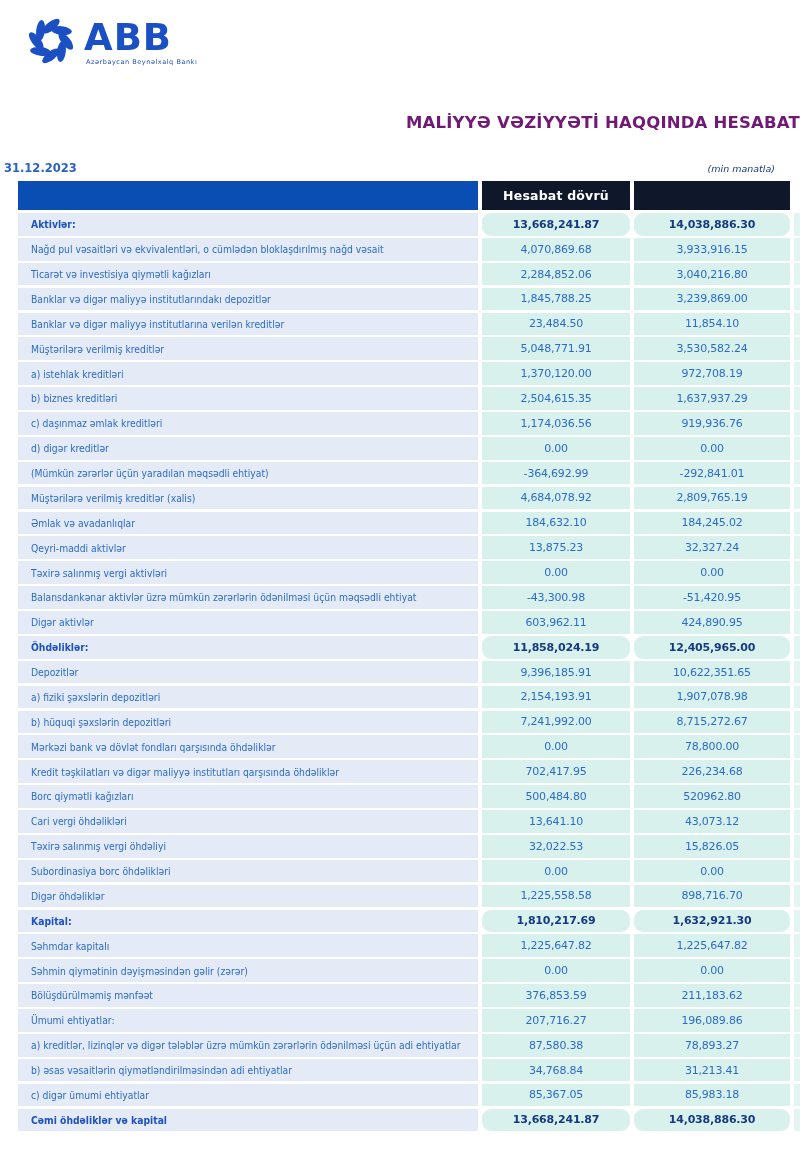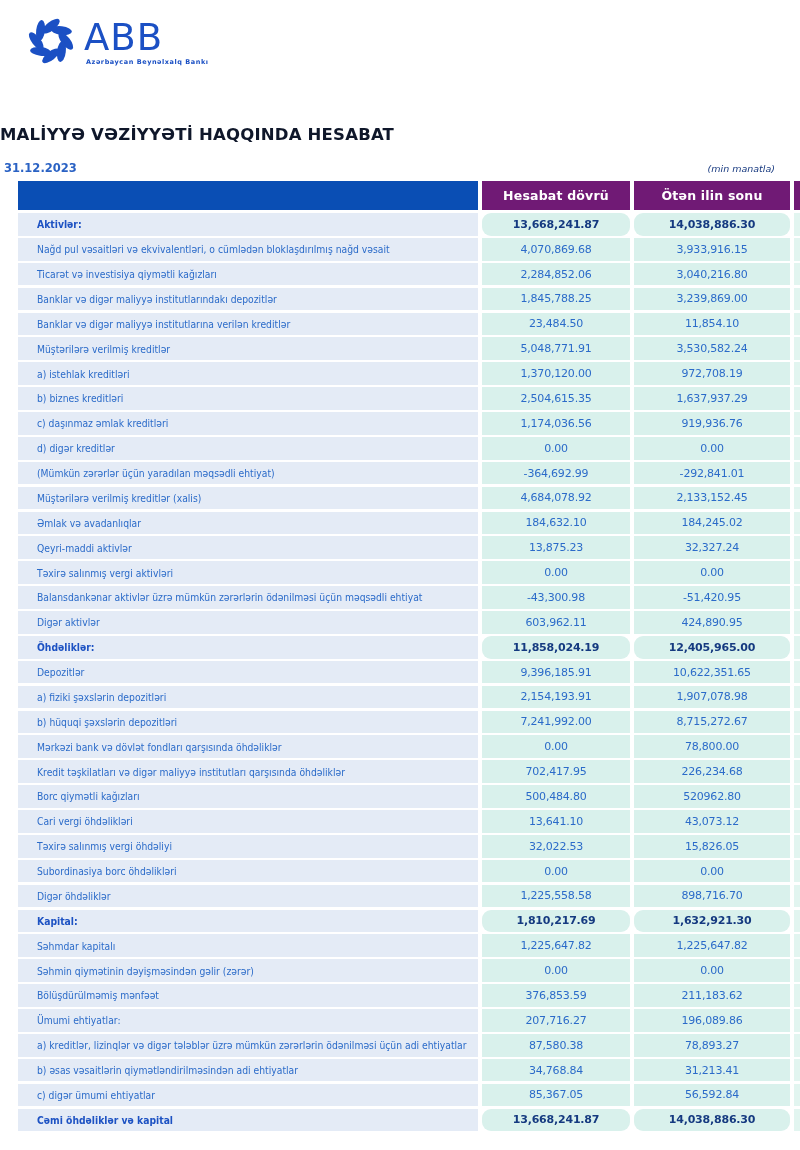--- a/index.html
+++ b/index.html
@@ -4,48 +4,48 @@
 <style>
   * { margin:0; padding:0; box-sizing:border-box; }
   html,body { width:800px; height:1150px; background:#ffffff; overflow:hidden;
     font-family:"DejaVu Sans","Liberation Sans",sans-serif; }
   body { position:relative; }
 
   
   .logo { position:absolute; left:24px; top:13px; display:flex; align-items:flex-start; }
   .logo-swirl { width:54px; height:56px; }
   .logo-textwrap { margin-left:6px; margin-top:6px; }
-  .logo-abb { font-size:37px; font-weight:normal; color:#1b50c4; letter-spacing:1px; line-height:1; }
-  .logo-sub { font-size:6.5px; font-weight:bold; color:#1b50c4; letter-spacing:0.55px; margin-top:2px; margin-left:2px; }
+  .logo-abb { font-size:37px; font-weight:bold; color:#1b50c4; letter-spacing:1px; line-height:1; }
+  .logo-sub { font-size:6.5px; font-weight:normal; color:#1b50c4; letter-spacing:0.55px; margin-top:2px; margin-left:2px; }
 
   
-  .title { position:absolute; top:113px; left:0; width:100%; text-align:left;
-    font-size:16.5px; font-weight:bold; color:#0f172a; letter-spacing:0.2px;margin-top:12px; }
+  .title { position:absolute; top:113px; left:0; width:100%; text-align:right;
+    font-size:16.5px; font-weight:bold; color:#701a75; letter-spacing:0.2px; }
   .meta-row { position:absolute; top:161px; left:4px; width:771px;
     display:flex; justify-content:space-between; align-items:center; }
   .date { font-size:11.5px; font-weight:bold; color:#2a62c4; }
   .unit-note { font-size:9.5px; font-style:italic; font-weight:normal; color:#16387f; }
 
   
   .table-wrap { position:absolute; top:181px; left:18px; width:790px; }
   .grid-head, .grid-body {
     display:grid;
     grid-template-columns:460px 148px 156px 14px;
     column-gap:4px;
   }
   .grid-head { margin-bottom:3px; }
   .hcell { height:29px; display:flex; align-items:center; justify-content:center;
     color:#ffffff; font-size:12.5px; font-weight:bold; letter-spacing:0.2px; }
   .hcell.blue { background:#0a4eb4; }
-  .hcell.teal { background:#701a75; }
+  .hcell.teal { background:#0f172a; }
 
   .grid-body { grid-auto-rows:22.7px; row-gap:2.2px; }
   .trow { display:contents; }
   .cell { display:flex; align-items:center; overflow:hidden; }
-  .cell.label { background:#e4ebf6; padding-left:19px; color:#2b6bc9; font-size:10.5px;
+  .cell.label { background:#e4ebf6; padding-left:13px; color:#2b6bc9; font-size:10.5px;
     white-space:nowrap; }
   .cell.label .ltxt { transform:scaleX(0.88); transform-origin:left center; white-space:nowrap; }
   .cell.val { background:#d9f1ec; justify-content:center; color:#2b6bc9; font-size:11px;
     letter-spacing:-0.2px; }
   .cell.sliver { background:#e2f5f0; }
   .trow.bold .cell.label { color:#1d52c3; font-weight:bold; }
   .trow.bold .cell.val { color:#153a80; font-weight:bold;border-radius:9px; }
 </style>
 </head>
 <body>
@@ -104,21 +104,20 @@
 <div class="title">MALİYYƏ VƏZİYYƏTİ HAQQINDA HESABAT</div>
 <div class="meta-row">
   <span class="date">31.12.2023</span>
   <span class="unit-note">(min manatla)</span>
 </div>
 
 <div class="table-wrap">
   <div class="grid-head">
     <div class="hcell blue"></div>
     <div class="hcell teal">Hesabat dövrü</div>
-    <div class="hcell teal">Ötən ilin sonu</div>
     <div class="hcell teal"></div>
   </div>
   <div class="grid-body">
   <div class="trow bold">
     <div class="cell label">
           <span class="ltxt">Aktivlər:</span>
         </div>
     <div class="cell val v1">13,668,241.87</div>
     <div class="cell val v2">14,038,886.30</div>
     <div class="cell sliver"></div>
@@ -212,21 +211,21 @@
     <div class="cell val v1">-364,692.99</div>
     <div class="cell val v2">-292,841.01</div>
     <div class="cell sliver"></div>
   </div>
 
   <div class="trow">
     <div class="cell label">
           <span class="ltxt">Müştərilərə verilmiş kreditlər (xalis)</span>
         </div>
     <div class="cell val v1">4,684,078.92</div>
-    <div class="cell val v2">2,133,152.45</div>
+    <div class="cell val v2">2,809,765.19</div>
     <div class="cell sliver"></div>
   </div>
 
   <div class="trow">
     <div class="cell label">
           <span class="ltxt">Əmlak və avadanlıqlar</span>
         </div>
     <div class="cell val v1">184,632.10</div>
     <div class="cell val v2">184,245.02</div>
     <div class="cell sliver"></div>
@@ -428,21 +427,21 @@
     <div class="cell val v1">34,768.84</div>
     <div class="cell val v2">31,213.41</div>
     <div class="cell sliver"></div>
   </div>
 
   <div class="trow">
     <div class="cell label">
           <span class="ltxt">c) digər ümumi ehtiyatlar</span>
         </div>
     <div class="cell val v1">85,367.05</div>
-    <div class="cell val v2">56,592.84</div>
+    <div class="cell val v2">85,983.18</div>
     <div class="cell sliver"></div>
   </div>
 
   <div class="trow bold">
     <div class="cell label">
           <span class="ltxt">Cəmi öhdəliklər və kapital</span>
         </div>
     <div class="cell val v1">13,668,241.87</div>
     <div class="cell val v2">14,038,886.30</div>
     <div class="cell sliver"></div>

